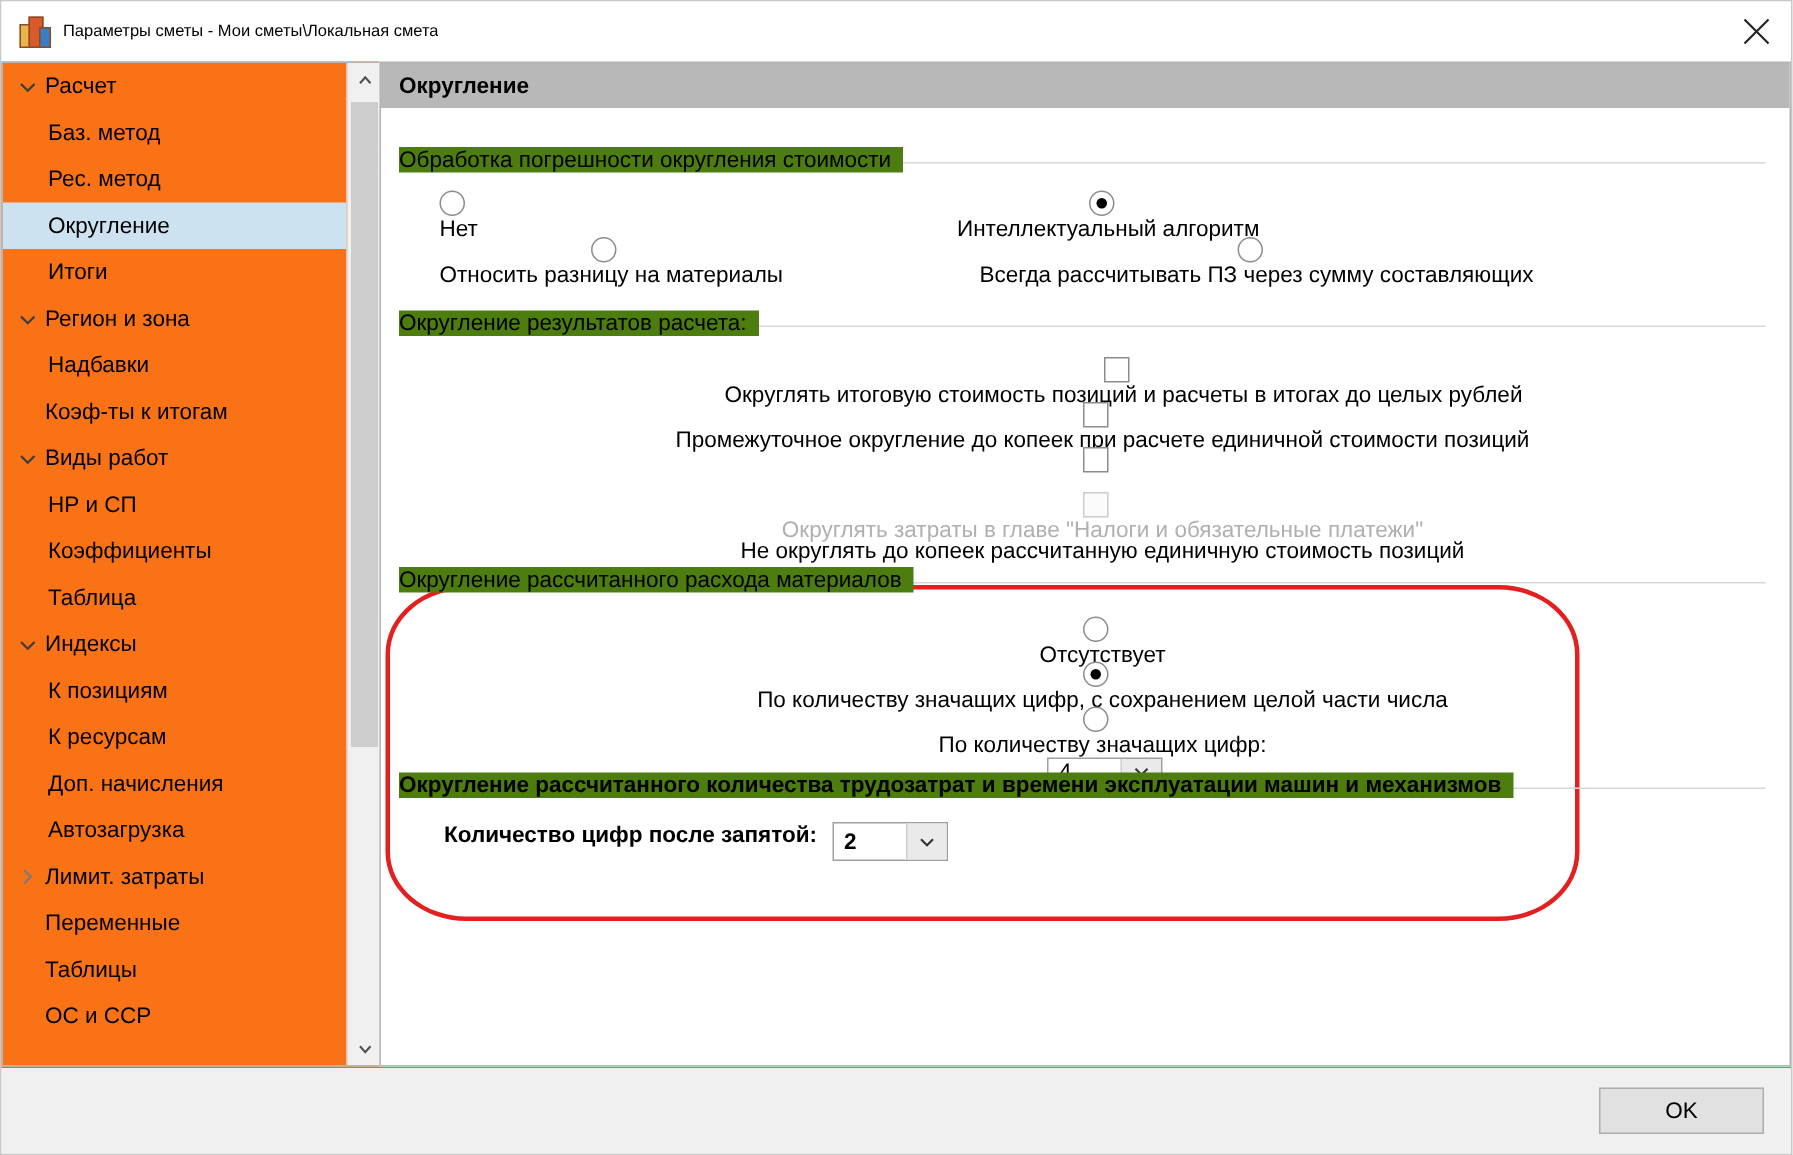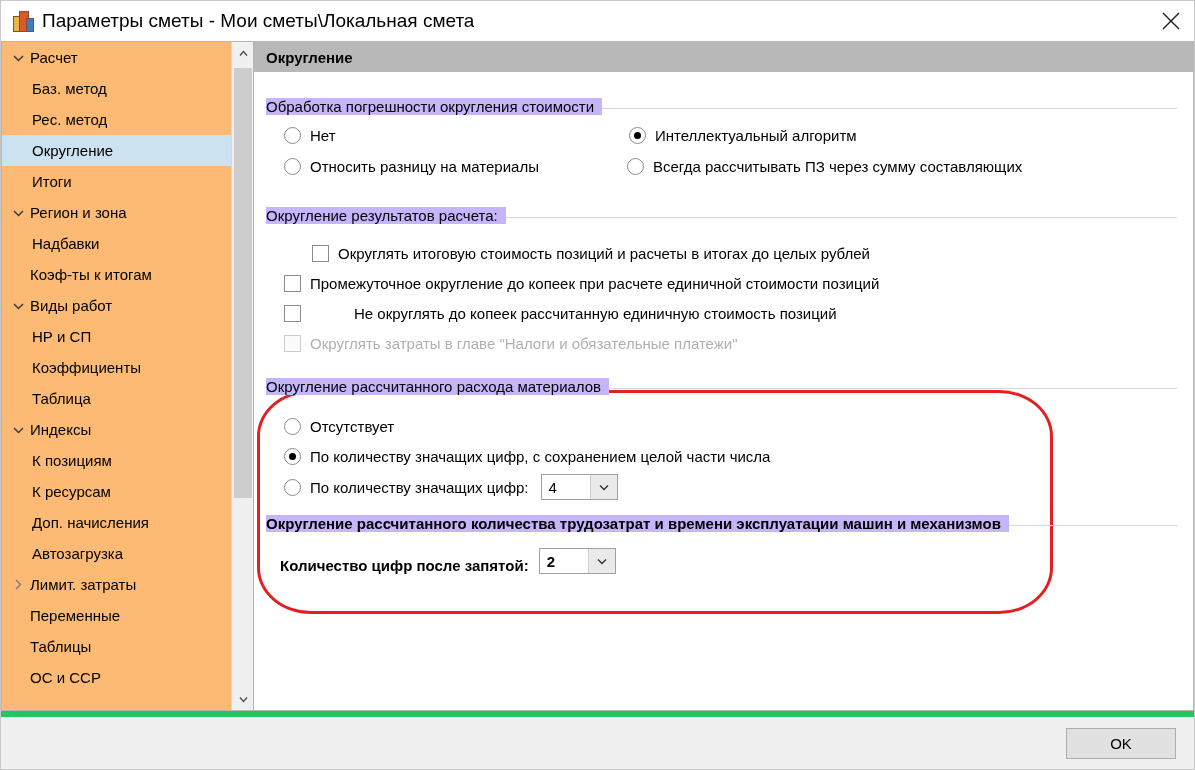--- a/index.html
+++ b/index.html
@@ -42,21 +42,21 @@
     flex: 0 0 auto;
   }
   .app-icon .b1, .app-icon .b2, .app-icon .b3 {
     position: absolute;
     border: 1px solid #8a4b2a;
   }
   .app-icon .b1 { left: 0; top: 5px; width: 7px; height: 14px; background: #e9b64a; }
   .app-icon .b2 { left: 6px; top: 0px; width: 8px; height: 19px; background: #d95b2b; }
   .app-icon .b3 { left: 13px; top: 7px; width: 6px; height: 12px; background: #3a7fc1; }
   .title-text {
-    font-size: 19px;
+    font-size: 11px;
     color: #000000;
     white-space: nowrap;
     overflow: hidden;
     text-overflow: ellipsis;
     text-align: center;
   }
   .close-btn {
     margin-left: auto;
     width: 46px;
     height: 39px;
@@ -72,21 +72,21 @@
     display: flex;
     min-height: 0;
     position: relative;
   }
   
   .sidebar {
     width: 252px;
     flex: 0 0 auto;
     border: 1px solid #b5b5b5;
     border-right: none;
-    background: #fdba74;
+    background: #f97316;
     position: relative;
     overflow: hidden;
     box-sizing: border-box;
   }
   .tree {
     position: absolute;
     left: 0;
     top: 0;
     right: 22px;
     bottom: 0;
@@ -173,41 +173,42 @@
   
   .group {
     position: relative;
     margin: 0 16px 0 12px;
   }
   .group-title {
     position: relative;
     display: inline-block;
     font-size: 15px;
     padding-right: 8px;
-    background: #c4b5fd;
+    background: #4d7c0f;
     z-index: 2;
   }
   .group-line {
     position: absolute;
     left: 0;
     right: 0;
     top: 10px;
     border-top: 1px solid #d7d7d7;
     z-index: 1;
   }
   .group-head {
     position: relative;
     height: 21px;
   }
   .group-head .group-title { padding-left: 0; }
   
   .radio, .checkbox {
     display: flex;
     align-items: center;
     cursor: default;
+    flex-direction: column;
   }
   .radio-mark {
     width: 17px;
     height: 17px;
     border-radius: 50%;
     border: 1px solid #8c8c8c;
     background: #fff;
     box-sizing: border-box;
     position: relative;
     flex: 0 0 auto;
@@ -267,21 +268,21 @@
     position: absolute;
     border: 3px solid #e41f1f;
     border-radius: 54px / 46px;
     pointer-events: none;
   }
   
   .footer {
     flex: 0 0 auto;
     height: 58px;
     background: #f0f0f0;
-    border-top: 6px solid #22c55e;
+    border-top: 1px solid #22c55e;
     display: flex;
     align-items: center;
     justify-content: flex-end;
     padding-right: 18px;
     box-sizing: border-box;
   }
   .ok-button {
     width: 110px;
     height: 31px;
     background: #e1e1e1;
@@ -450,21 +451,21 @@
               <span class="opt-label">Нет</span>
             </div>
             <div class="radio" style="position:absolute; left:363px; top:0;">
               <span class="radio-mark checked"></span>
               <span class="opt-label">Интеллектуальный алгоритм</span>
             </div>
             <div class="radio" style="position:absolute; left:18px; top:31px;">
               <span class="radio-mark"></span>
               <span class="opt-label">Относить разницу на материалы</span>
             </div>
-            <div class="radio" style="position:absolute; left:361px; top:31px;align-items:center;">
+            <div class="radio" style="position:absolute; left:378px; top:31px;align-items:center;">
               <span class="radio-mark"></span>
               <span class="opt-label">Всегда рассчитывать ПЗ через сумму составляющих</span>
             </div>
           </div>
         </div>
 
         <div class="group" style="margin-top: 14px;">
           <div class="group-head">
             <div class="group-line"></div>
             <span class="group-title">Округление результатов расчета:</span>
@@ -519,21 +520,21 @@
             </div>
           </div>
         </div>
 
         <div class="group" style="margin-top: 12px; font-weight: bold;">
           <div class="group-head">
             <div class="group-line"></div>
             <span class="group-title">Округление рассчитанного количества трудозатрат и времени эксплуатации машин и механизмов</span>
           </div>
 
-          <div style="margin-top: 12px; margin-left: 14px; display:flex; align-items:flex-end;">
+          <div style="margin-top: 12px; margin-left: 30px; display:flex; align-items:flex-start;">
             <span style="font-size:15px;">Количество цифр после запятой:</span>
             <span class="combo" style="margin-left:10px;">
               <span class="value">2</span>
               <span class="drop">
                 <svg width="10" height="7" viewBox="0 0 10 7">
                     <polyline points="1,1.5 5,5.5 9,1.5" fill="none" stroke="#333" stroke-width="1.4"></polyline>
                   </svg>
               </span>
             </span>
           </div>

